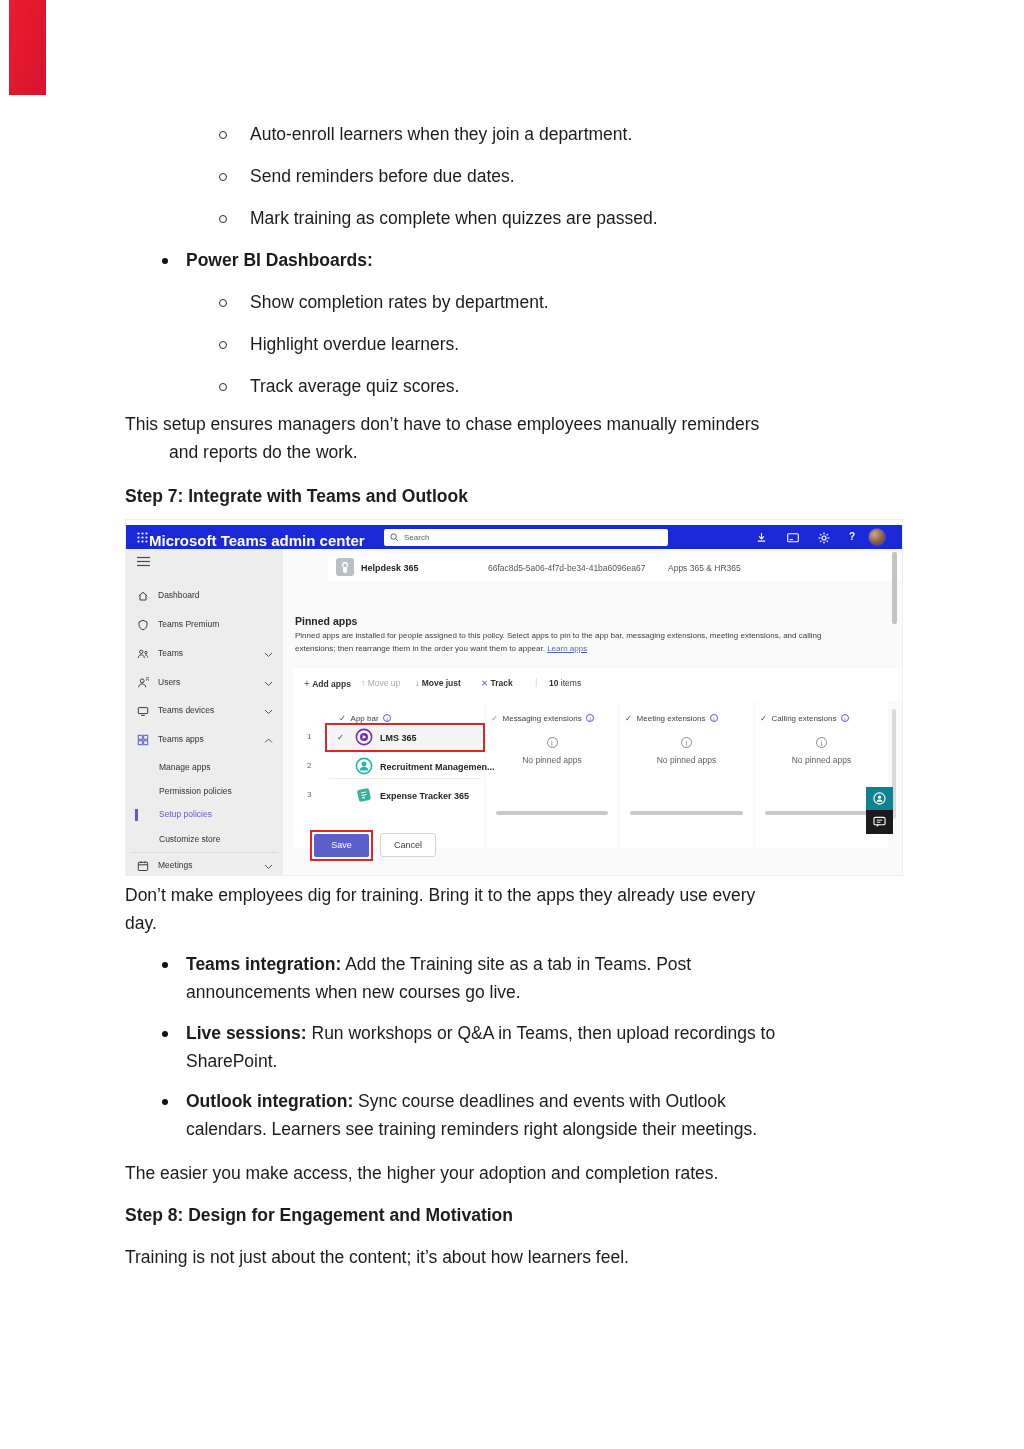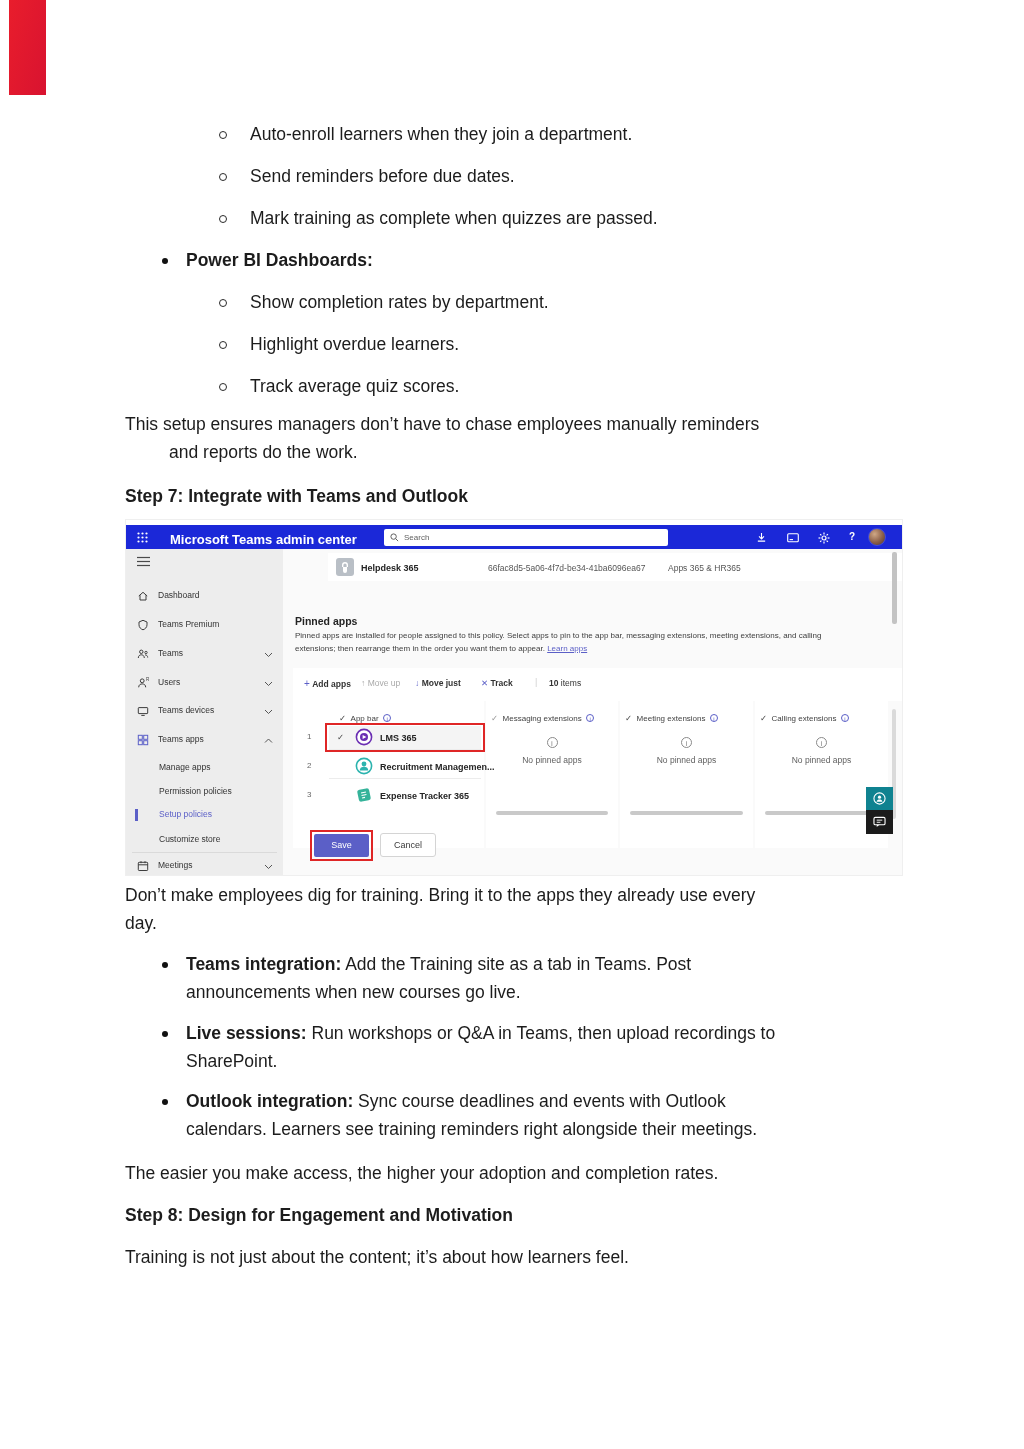--- a/index.html
+++ b/index.html
@@ -12,21 +12,21 @@
   .o-marker { position:absolute; width:8px; height:8px; border:1.4px solid #2a2a2a; border-radius:50%; }
   .dot-marker { position:absolute; width:6px; height:6px; background:#111; border-radius:50%; }
   .bookmark { position:absolute; left:9px; top:0; width:37px; height:95px;
               background:linear-gradient(105deg,#e91d2c 0%,#d81330 100%); }
 
   
   .shot { position:absolute; left:125px; top:519px; width:778px; height:357px;
           background:#fafafa; border:1px solid #efefef; font-family:"Liberation Sans", sans-serif; overflow:hidden; }
   .shot-topstrip { position:absolute; left:0; top:0; width:778px; height:5px; background:#fff; }
   .hdr { position:absolute; left:0; top:5px; width:778px; height:24px; background:#1b28d8; }
-  .hdr-title { position:absolute; left:44px; top:7px; font-size:13px; font-weight:bold; color:#fff; white-space:nowrap; }
+  .hdr-title { position:absolute; left:23px; top:7px; font-size:15px; font-weight:bold; color:#fff; white-space:nowrap; }
   .searchbox { position:absolute; left:258px; top:4px; width:284px; height:17px; background:#fff;
                border-radius:2px; display:flex; align-items:center; padding-left:6px; gap:5px; }
   .searchbox span { font-size:8px; color:#5f5f5f; }
   .hdr-ic { position:absolute; top:6px; color:#fff; font-size:10px; }
   .avatar { position:absolute; left:742px; top:3px; width:18px; height:18px; border-radius:50%;
             background:radial-gradient(circle at 35% 32%, #d0a886, #8a5f48 55%, #4e332a 100%); border:1px solid #3f4ae0; }
   .side { position:absolute; left:0; top:29px; width:157px; height:328px; background:#ededed; }
   .side-item { position:absolute; left:0; width:157px; height:17px; }
   .side-item .lbl { position:absolute; left:32px; top:2px; font-size:8.5px; color:#333; white-space:nowrap; }
   .side-item .lbl.sub { left:33px; }

